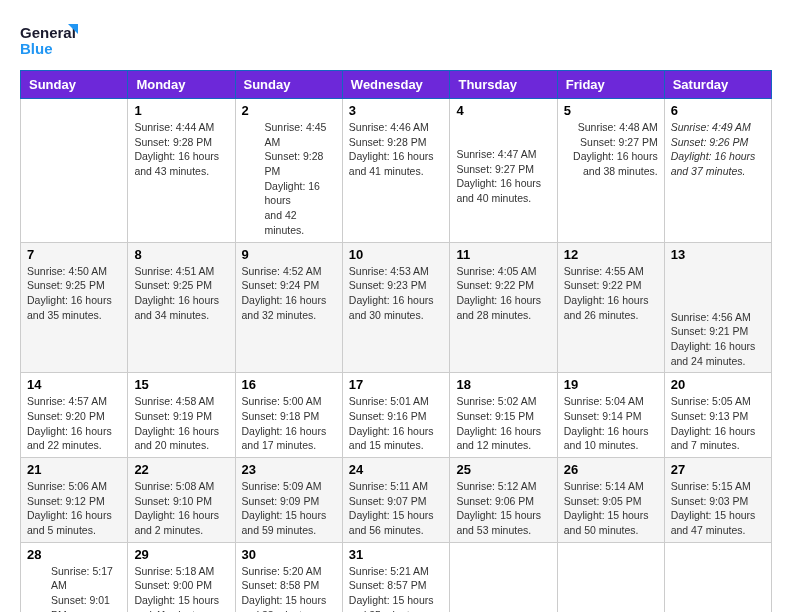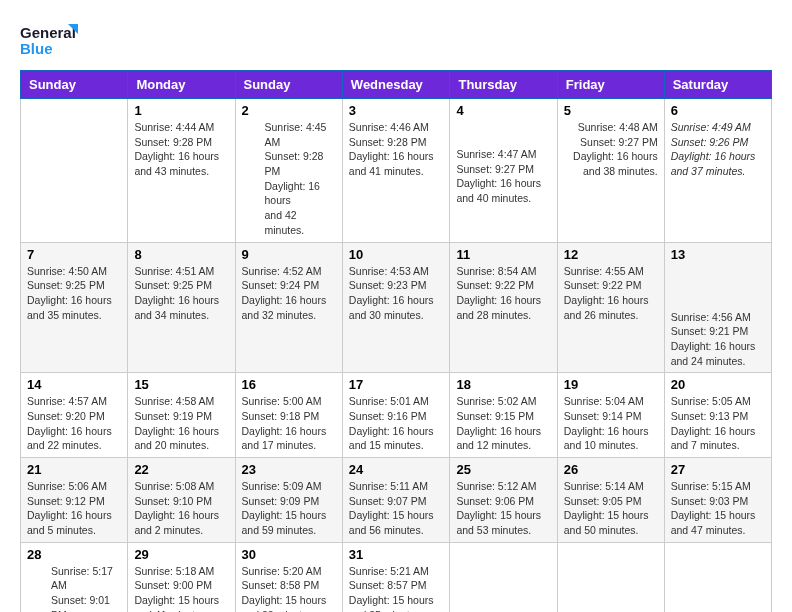--- a/index.html
+++ b/index.html
@@ -173,21 +173,21 @@
         </td>
         <td>
           <span class="day-number">10</span>
           <div class="day-info" style="white-space: pre-line;">Sunrise: 4:53 AM
 Sunset: 9:23 PM
 Daylight: 16 hours
 and 30 minutes.</div>
         </td>
         <td>
           <span class="day-number">11</span>
-          <div class="day-info" style="white-space: pre-line;">Sunrise: 8:54 AM
+          <div class="day-info" style="white-space: pre-line;">Sunrise: 4:05 AM
 Sunset: 9:22 PM
 Daylight: 16 hours
 and 28 minutes.</div>
         </td>
         <td>
           <span class="day-number">12</span>
           <div class="day-info" style="white-space: pre-line;">Sunrise: 4:55 AM
 Sunset: 9:22 PM
 Daylight: 16 hours
 and 26 minutes.</div>

